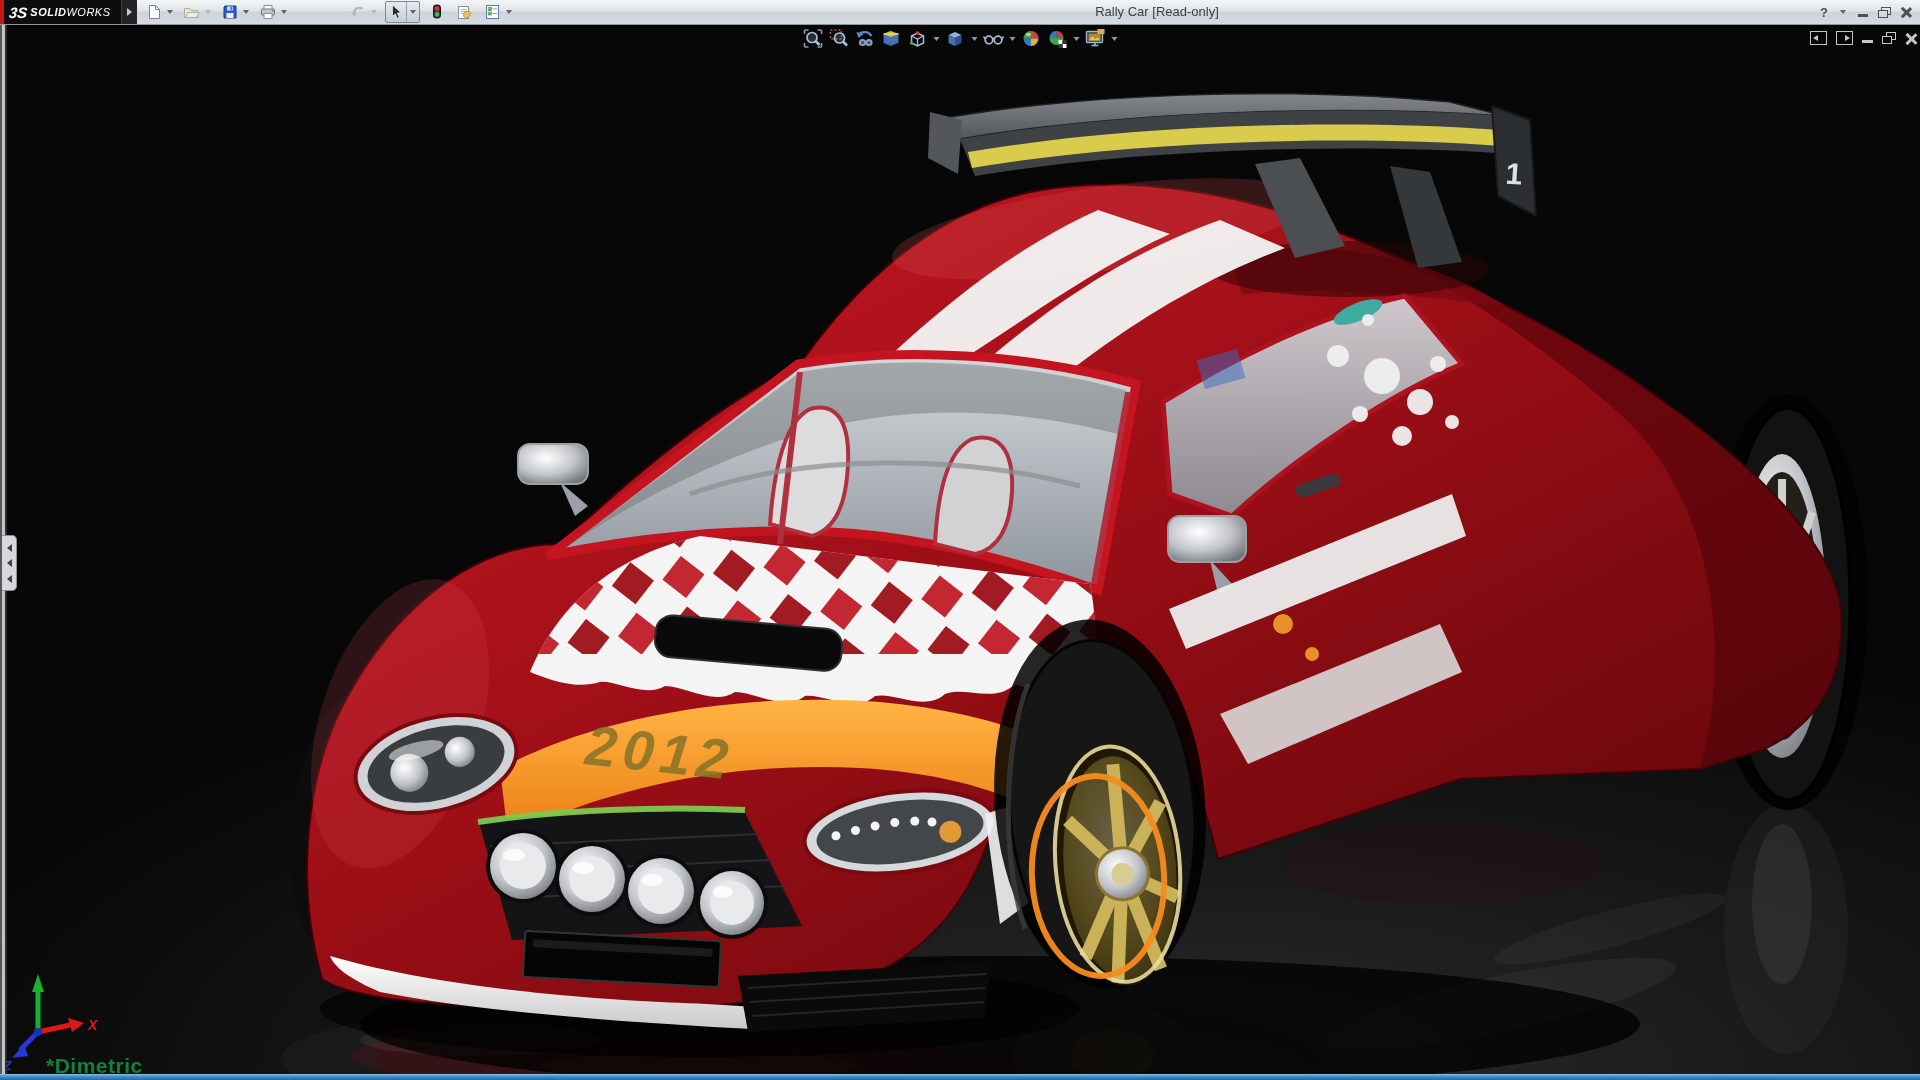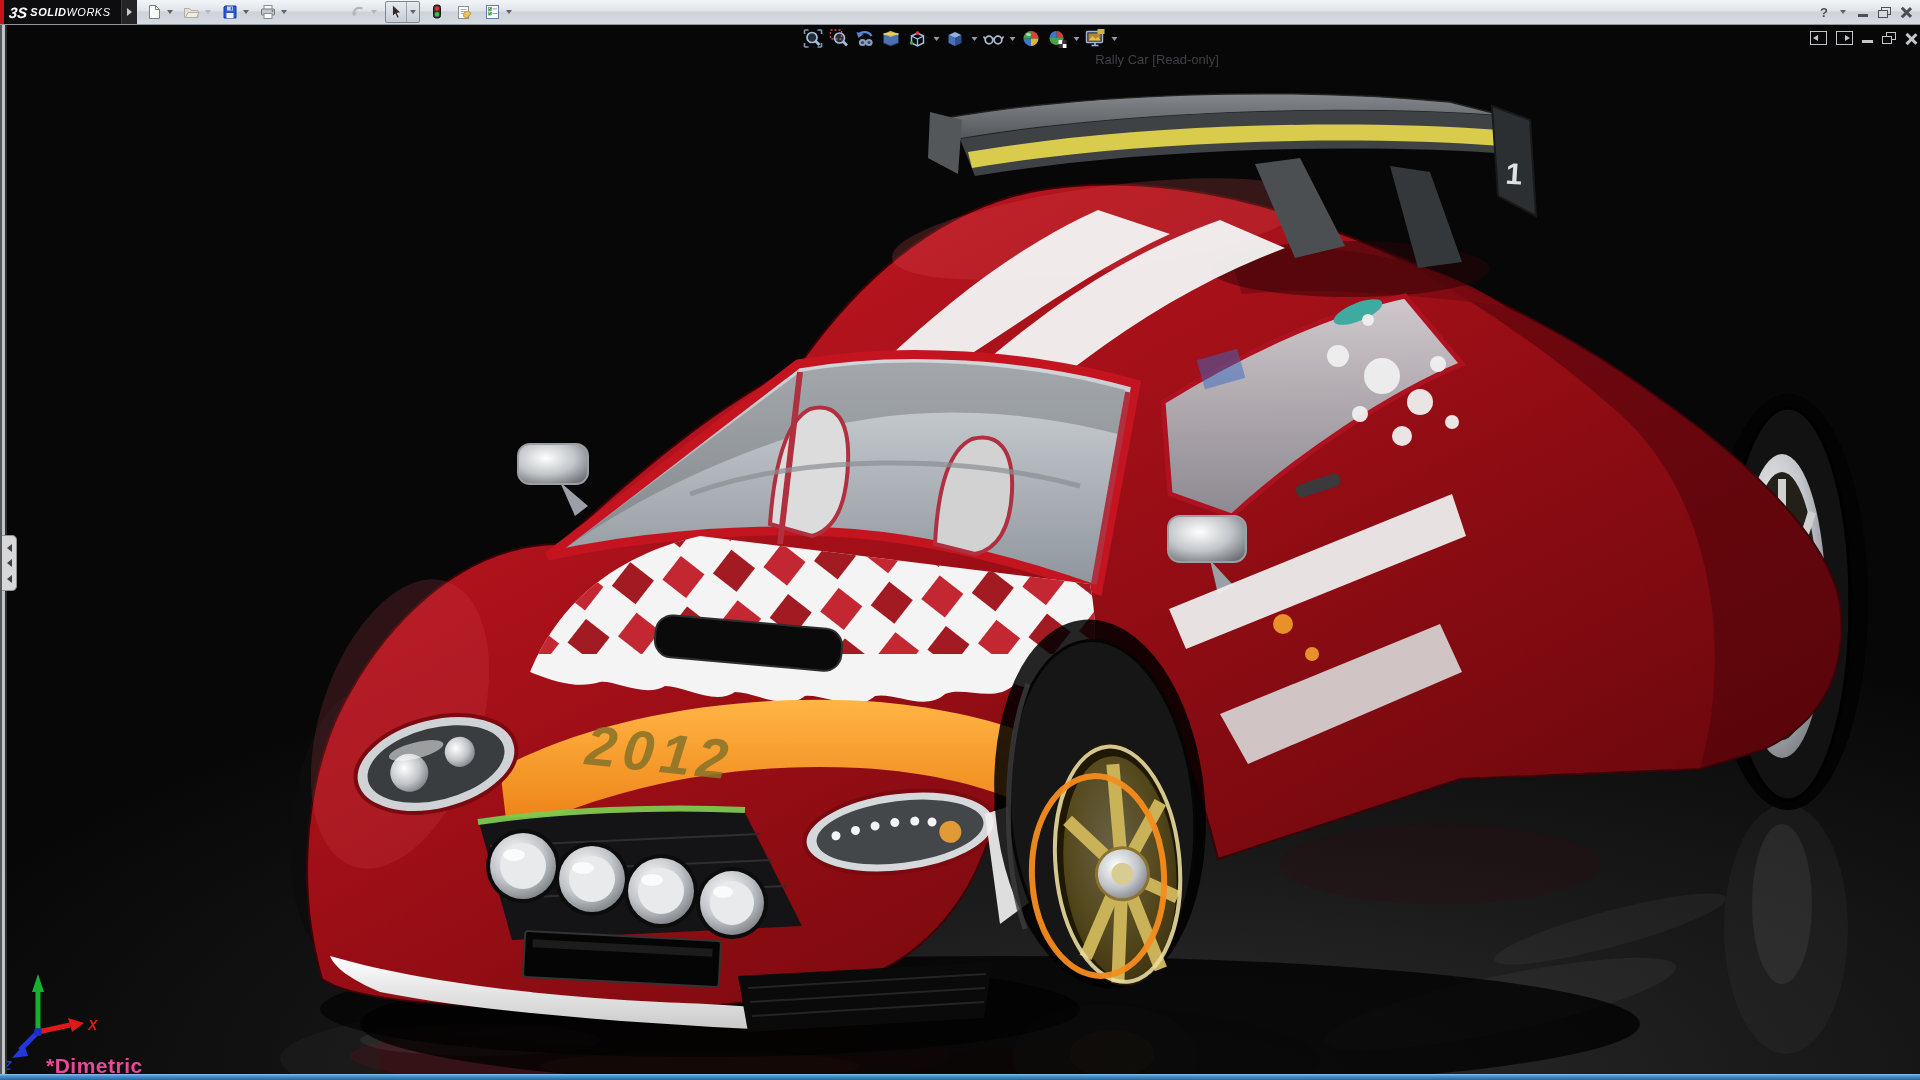--- a/index.html
+++ b/index.html
@@ -19,21 +19,21 @@
   .logo-tab i{width:0;height:0;border-top:4px solid transparent;border-bottom:4px solid transparent;border-left:5px solid #c9c9cc;}
   .tb-icons{display:flex;align-items:center;margin-left:6px;}
   .tbg{display:flex;align-items:center;margin-right:6px;}
   .tbtn{width:20px;height:20px;display:flex;align-items:center;justify-content:center;border:1px solid transparent;border-radius:2px;cursor:pointer;}
   .dd{width:0;height:0;border-left:3px solid transparent;border-right:3px solid transparent;border-top:4px solid #5f646b;margin:0 2px;cursor:pointer;}
   .dd.dis{border-top-color:#b2b7bd;}
   .tb-spacer{width:52px;}
   .sel-group{display:flex;align-items:stretch;border:1px solid #7f8792;border-radius:2px;background:linear-gradient(#e7ebf0,#c6cdd5);margin-right:6px;}
   .sel-group .tbtn{border:none;}
   .sel-dd{width:12px;display:flex;align-items:center;justify-content:center;border-left:1px solid #9aa1aa;cursor:pointer;}
-  .title-text{position:absolute;left:1157px;transform:translateX(-50%);top:0;line-height:24px;font-size:13px;color:#3d4046;white-space:nowrap;margin-top:48px;}
+  .title-text{position:absolute;left:1157px;transform:translateX(-50%);top:0;line-height:24px;font-size:13px;color:#3d4046;white-space:nowrap;}
   .win-ctrls{position:absolute;right:8px;top:0;height:24px;display:flex;align-items:center;gap:10px;}
   .help-q{font-size:13px;font-weight:bold;color:#4b5055;cursor:pointer;}
   .wc-min{width:10px;height:3px;background:#4b5055;margin-top:6px;cursor:pointer;}
   .wc-restore{position:relative;width:12px;height:11px;cursor:pointer;}
   .wc-restore::before{content:"";position:absolute;left:3px;top:0;width:8px;height:6px;border:1.5px solid #4b5055;}
   .wc-restore::after{content:"";position:absolute;left:0;top:3px;width:8px;height:6px;border:1.5px solid #4b5055;background:#d6dbe1;}
   .wc-close{position:relative;width:12px;height:12px;cursor:pointer;}
   .wc-close::before,.wc-close::after{content:"";position:absolute;left:5px;top:0;width:2.5px;height:13px;background:#4b5055;}
   .wc-close::before{transform:rotate(45deg);}
   .wc-close::after{transform:rotate(-45deg);}
@@ -66,21 +66,21 @@
   .dc-min{width:11px;height:3px;background:#c3c7cc;margin-top:7px;}
   .dc-restore{position:relative;width:13px;height:12px;}
   .dc-restore::before{content:"";position:absolute;left:4px;top:0;width:8px;height:6px;border:1.5px solid #c3c7cc;}
   .dc-restore::after{content:"";position:absolute;left:0;top:3.5px;width:8px;height:6px;border:1.5px solid #c3c7cc;background:#0a0a0a;}
   .dc-close{position:relative;width:13px;height:13px;}
   .dc-close::before,.dc-close::after{content:"";position:absolute;left:5.5px;top:0;width:2.6px;height:14px;background:#c3c7cc;}
   .dc-close::before{transform:rotate(45deg);}
   .dc-close::after{transform:rotate(-45deg);}
 
   
-  .orient-label{position:absolute;left:46px;top:1030px;font-size:21px;font-weight:600;color:#ec4899;z-index:8;letter-spacing:.5px;}
+  .orient-label{position:absolute;left:46px;top:1030px;font-size:21px;font-weight:600;color:#15803d;z-index:8;letter-spacing:.5px;}
 
   
   .bottom-bar{position:absolute;left:0;bottom:0;width:1920px;height:6px;z-index:9;
     background:linear-gradient(#8ec4ea 0%,#4b94cc 35%,#1f6aa5 100%);}
 </style>
 </head>
 <body>
 
 <div class="screen">
 

